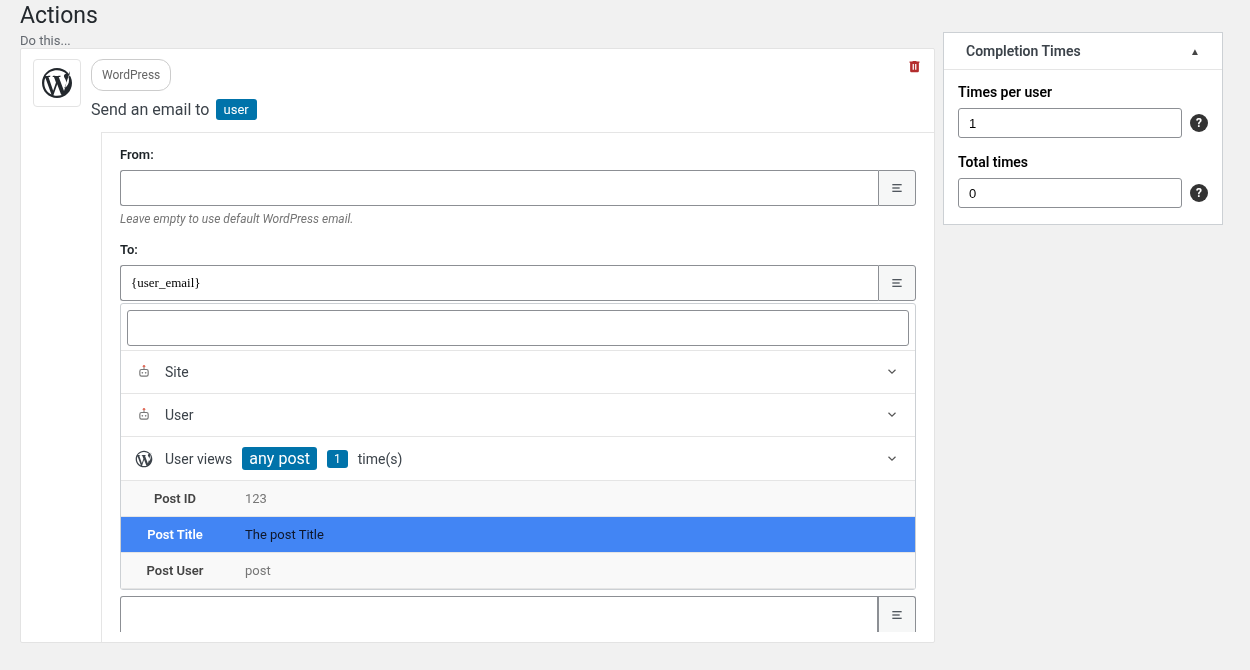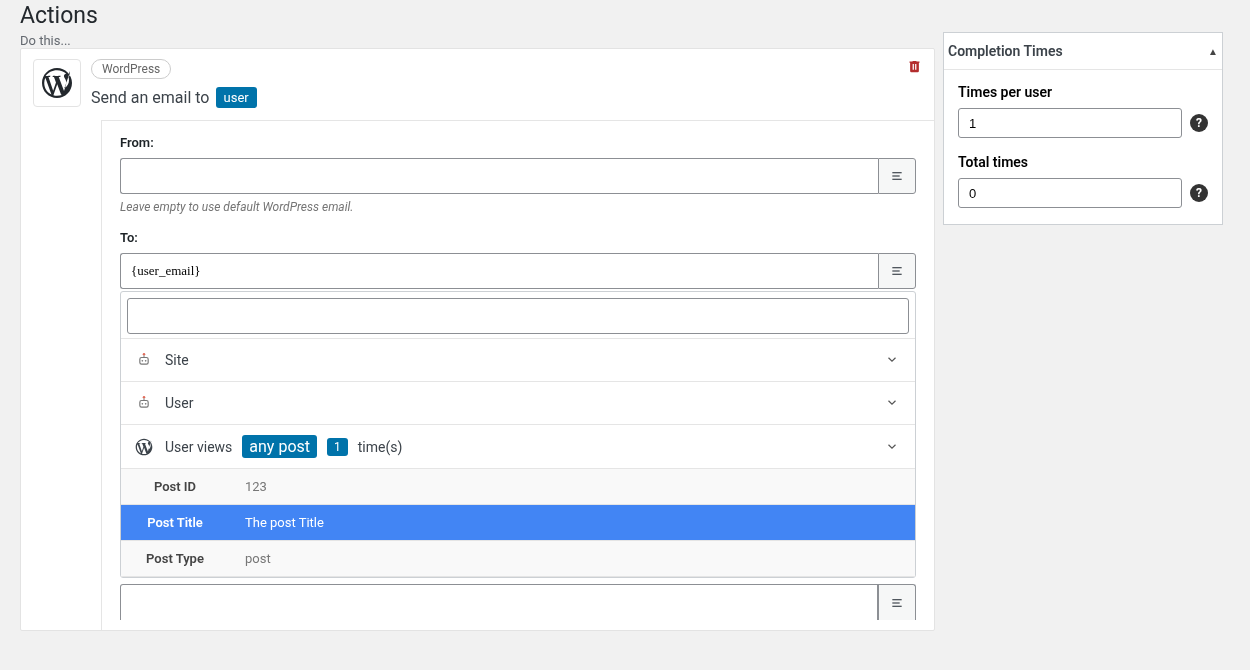--- a/index.html
+++ b/index.html
@@ -52,21 +52,21 @@
     background: #fff;
     flex-shrink: 0;
   }
   .wp-logo svg { width: 36px; height: 36px; }
   .action-meta { display: flex; flex-direction: column; gap: 8px; }
   .pill {
     display: inline-block;
     border: 1px solid #ccc;
     color: #666;
     font-size: 12px;
-    padding: 2px 10px;
+    padding: 8px 10px;
     border-radius: 12px;
     background: #fff;
     align-self: flex-start;
   }
   .action-sentence {
     font-size: 16px;
     color: #3c434a;
     display: flex; align-items: center; gap: 6px;
   }
   .token {
@@ -179,37 +179,37 @@
     padding: 10px 14px;
     border-bottom: 1px solid #e5e5e5;
     font-size: 13px;
     cursor: pointer;
     background: #f9f9f9;
   }
   .dd-row .key { width: 80px; color: #444; font-weight: 600; text-align: center; }
   .dd-row .val { color: #777; }
   .dd-row.selected { background: #4285f4; color: #fff; }
   .dd-row.selected .key { color: #fff; font-weight: 600; }
-  .dd-row.selected .val { color: #ffffff; }
+  .dd-row.selected .val { color: #0f172a; }
 
   .bottom-partial {
     display: flex;
     margin-top: 6px;
   }
   .bottom-partial .text-input { border-radius: 3px 0 0 0; border-bottom: none; }
   .bottom-partial .menu-btn { border-radius: 0 3px 0 0; border-bottom: none; }
 
   
   .side-box {
     background: #fff;
     border: 1px solid #ccd0d4;
   }
   .side-head {
     display: flex; justify-content: space-between; align-items: center;
-    padding: 10px 4px;
+    padding: 10px 22px;
     border-bottom: 1px solid #e5e5e5;
     font-weight: 600;
     font-size: 14px;
   }
   .side-head .tri { font-size: 10px; color: #444; }
   .side-body { padding: 14px 14px 16px 14px; }
   .side-label { font-weight: 600; font-size: 14px; margin-bottom: 8px; color: #000000; }
   .side-field-row { display: flex; align-items: center; gap: 8px; margin-bottom: 16px; }
   .side-input {
     flex: 1; height: 30px;
@@ -337,21 +337,21 @@
 
             <div class="dd-row">
               <span class="key">Post ID</span>
               <span class="val">123</span>
             </div>
             <div class="dd-row selected">
               <span class="key">Post Title</span>
               <span class="val">The post Title</span>
             </div>
             <div class="dd-row">
-              <span class="key">Post Type</span>
+              <span class="key">Post User</span>
               <span class="val">post</span>
             </div>
           </div>
         </div>
 
         <div class="bottom-partial">
           <input class="text-input" value="" style="">
           <div class="menu-btn">
             <svg viewBox="0 0 24 24" fill="none" stroke-width="2">
                 <line x1="5" y1="7" x2="19" y2="7"></line>

